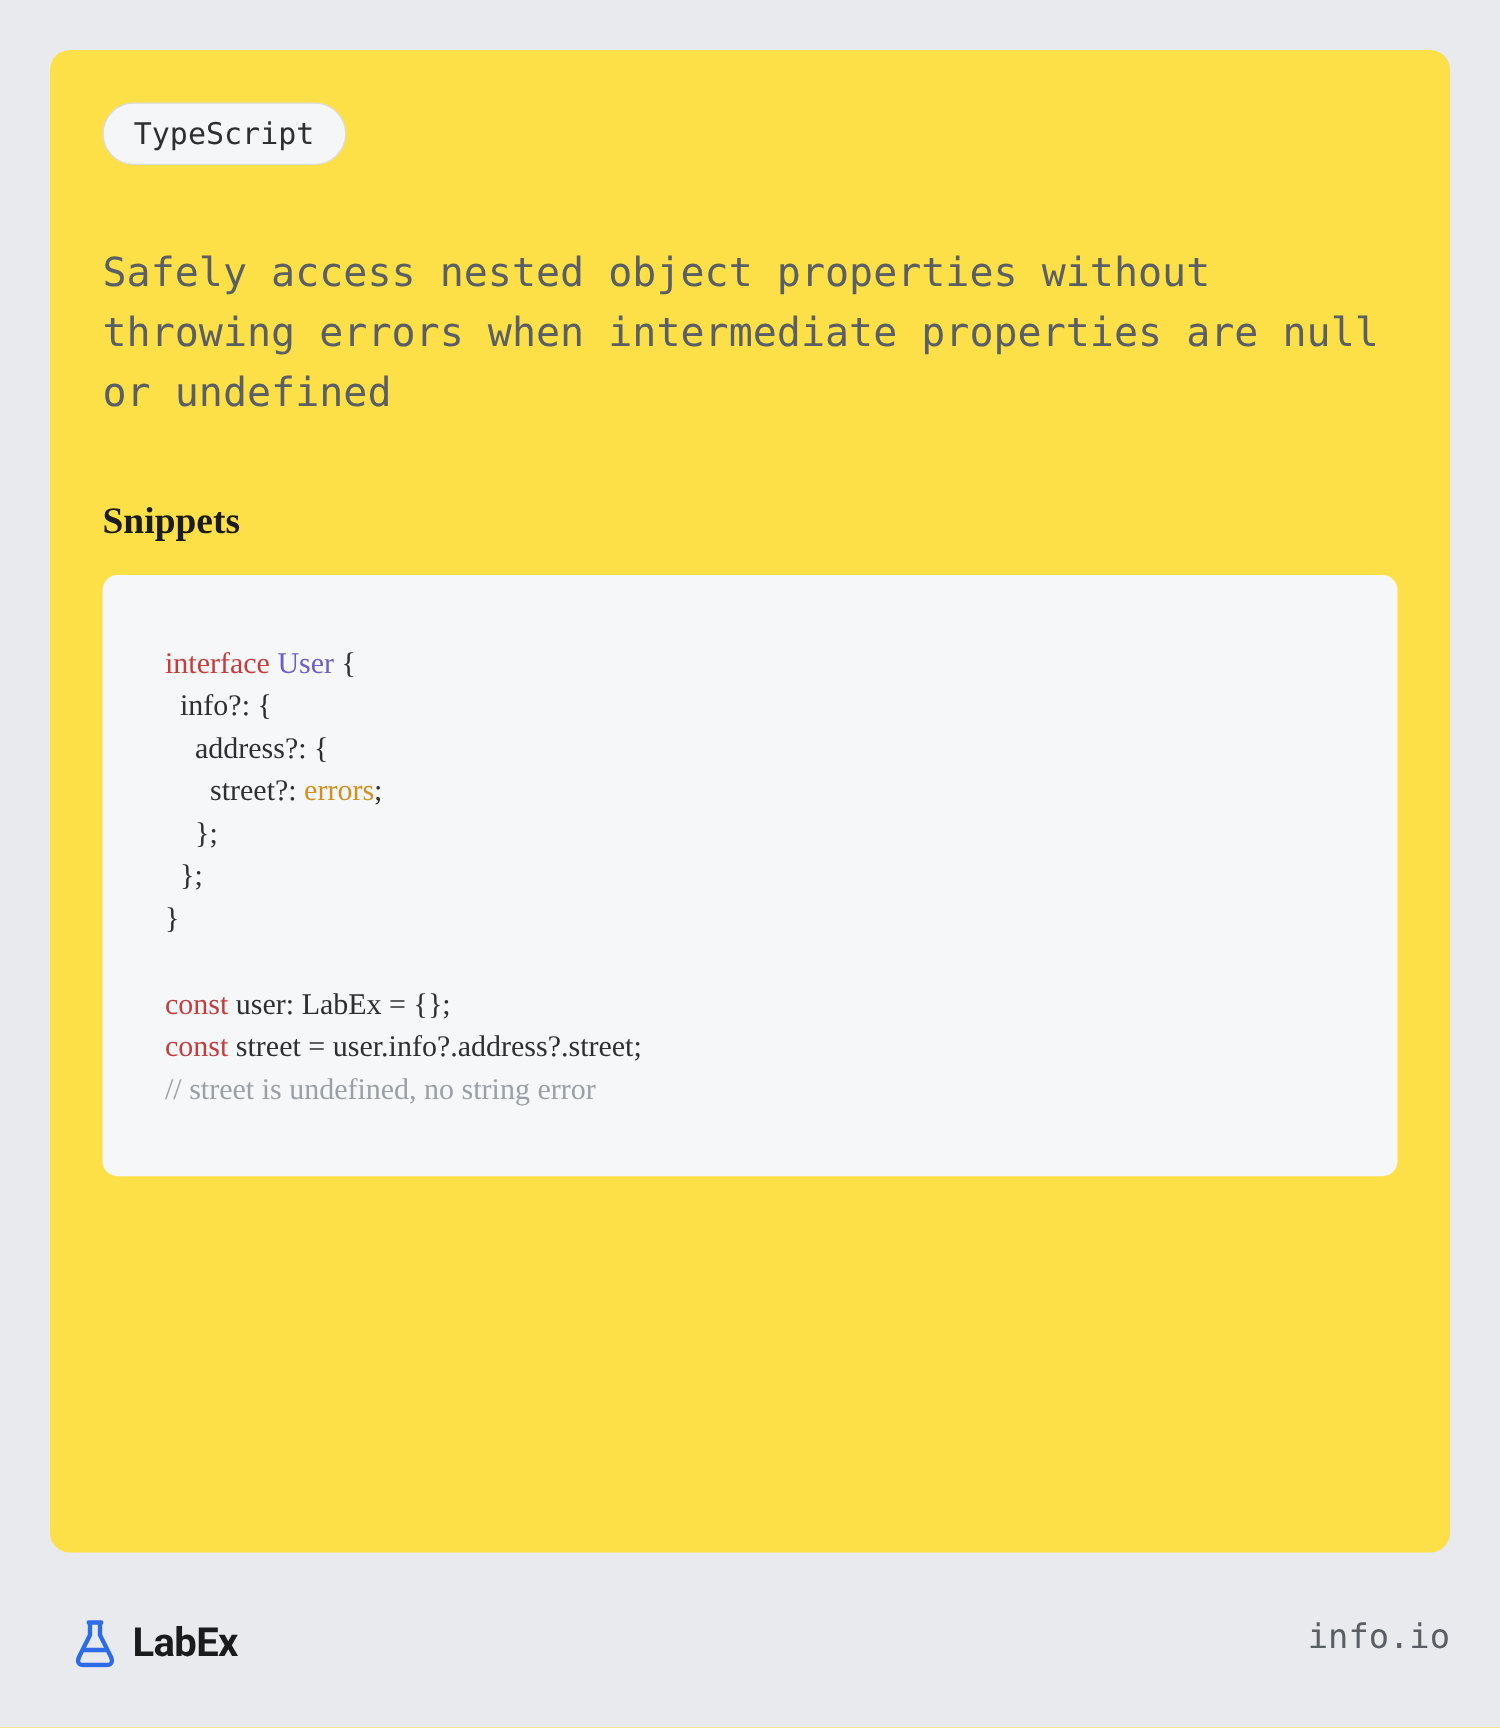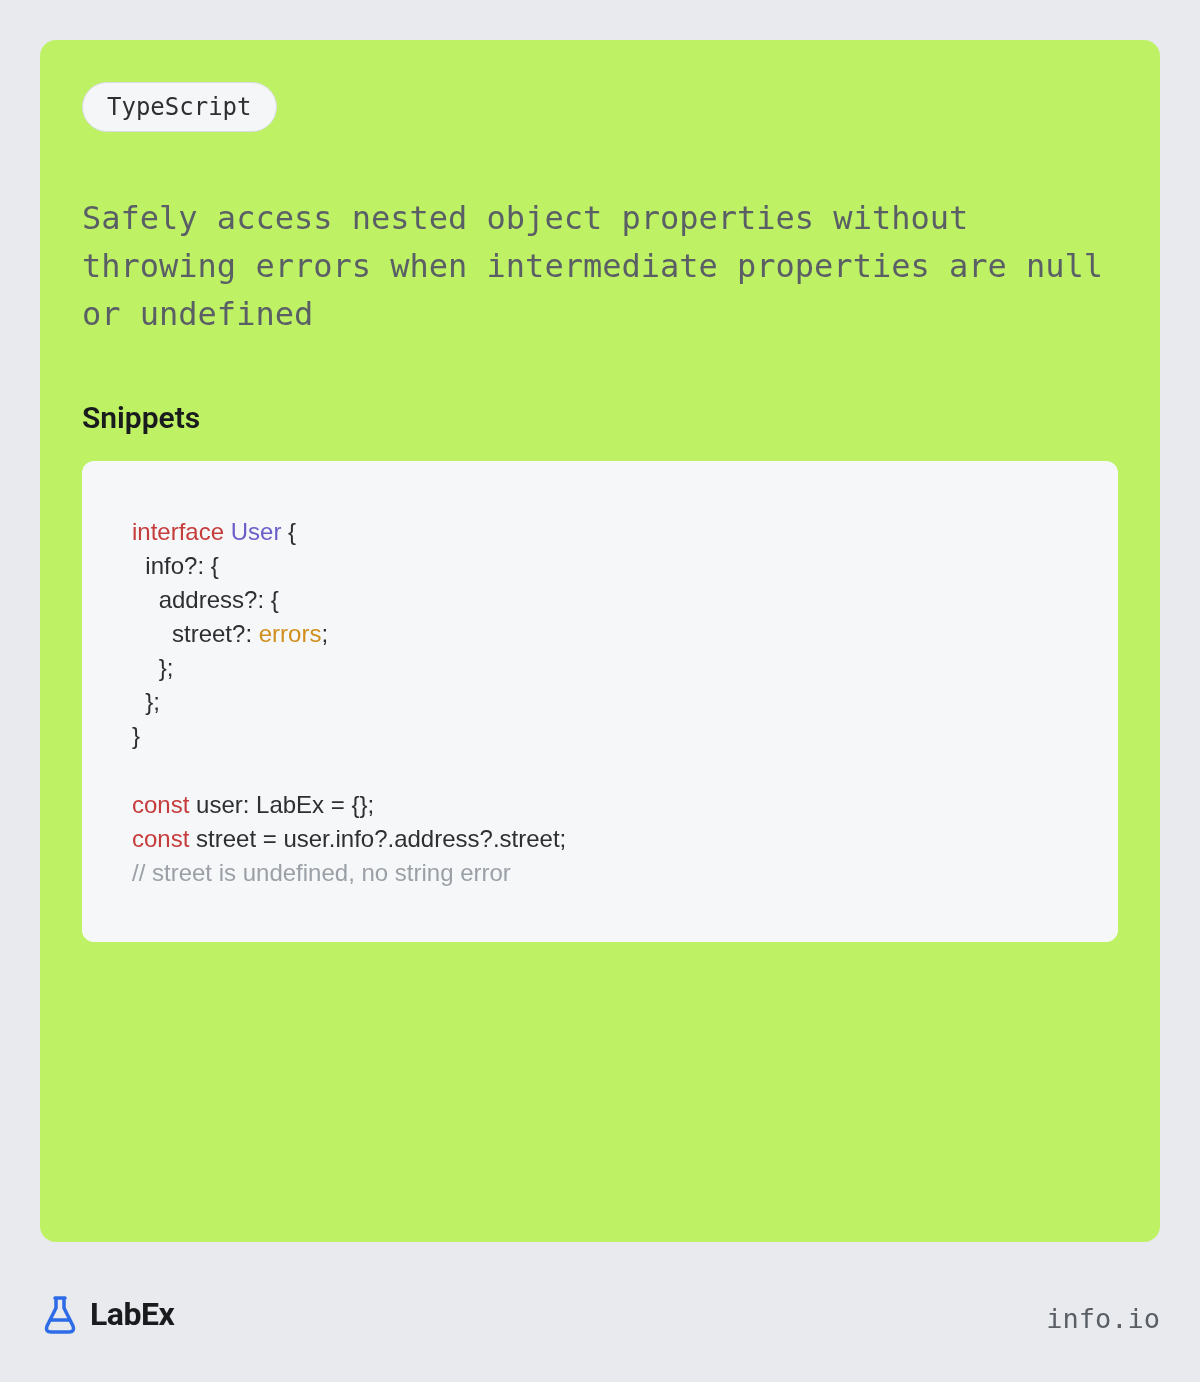--- a/index.html
+++ b/index.html
@@ -5,21 +5,21 @@
     * { margin: 0; padding: 0; box-sizing: border-box; }
     body {
       width: 1200px;
       height: 1382px;
       background: #e8eaed;
       font-family: -apple-system, BlinkMacSystemFont, "Segoe UI", Roboto, "Helvetica Neue", Arial, sans-serif;
       padding: 40px;
       position: relative;
     }
     .card {
-      background: #bef264;
+      background: #fde047;
       border-radius: 16px;
       padding: 42px 42px 56px 42px;
       height: calc(100% - 100px);
     }
     .tag {
       display: inline-block;
       background: #f5f6f7;
       border: 1px solid #d9dce0;
       border-radius: 999px;
       padding: 10px 24px;
@@ -39,45 +39,46 @@
       font-size: 32px;
       color: #5a5f66;
       margin-top: 62px;
       line-height: 1.5;
     }
     .snippets-heading {
       font-size: 30px;
       font-weight: 600;
       color: #1a1b1d;
       margin-top: 62px;
+      font-family: Liberation Serif, serif;
     }
     .code-block {
       background: #f6f7f8;
       border-radius: 12px;
       margin-top: 26px;
       padding: 54px 50px 52px 50px;
-      font-family: Liberation Sans, sans-serif;
+      font-family: Liberation Serif, serif;
       font-size: 24px;
       line-height: 1.42;
       color: #2d2f33;
       white-space: pre;
     }
     .kw-interface { color: #c63c3c; }
     .kw-const { color: #c63c3c; margin-top: 32px; }
     .type-name { color: #6a5ec9; }
     .prim-type { color: #d18f1d; }
     .comment { color: #9aa0a6; }
     .footer {
       position: absolute;
       bottom: 48px;
-      left: 40px;
+      left: 56px;
       right: 40px;
       display: flex;
       justify-content: space-between;
-      align-items: flex-end;
+      align-items: flex-start;
     }
     .brand {
       display: flex;
       align-items: center;
       gap: 10px;
     }
     .brand-text {
       font-size: 32px;
       font-weight: 700;
       color: #1a1b1d;

